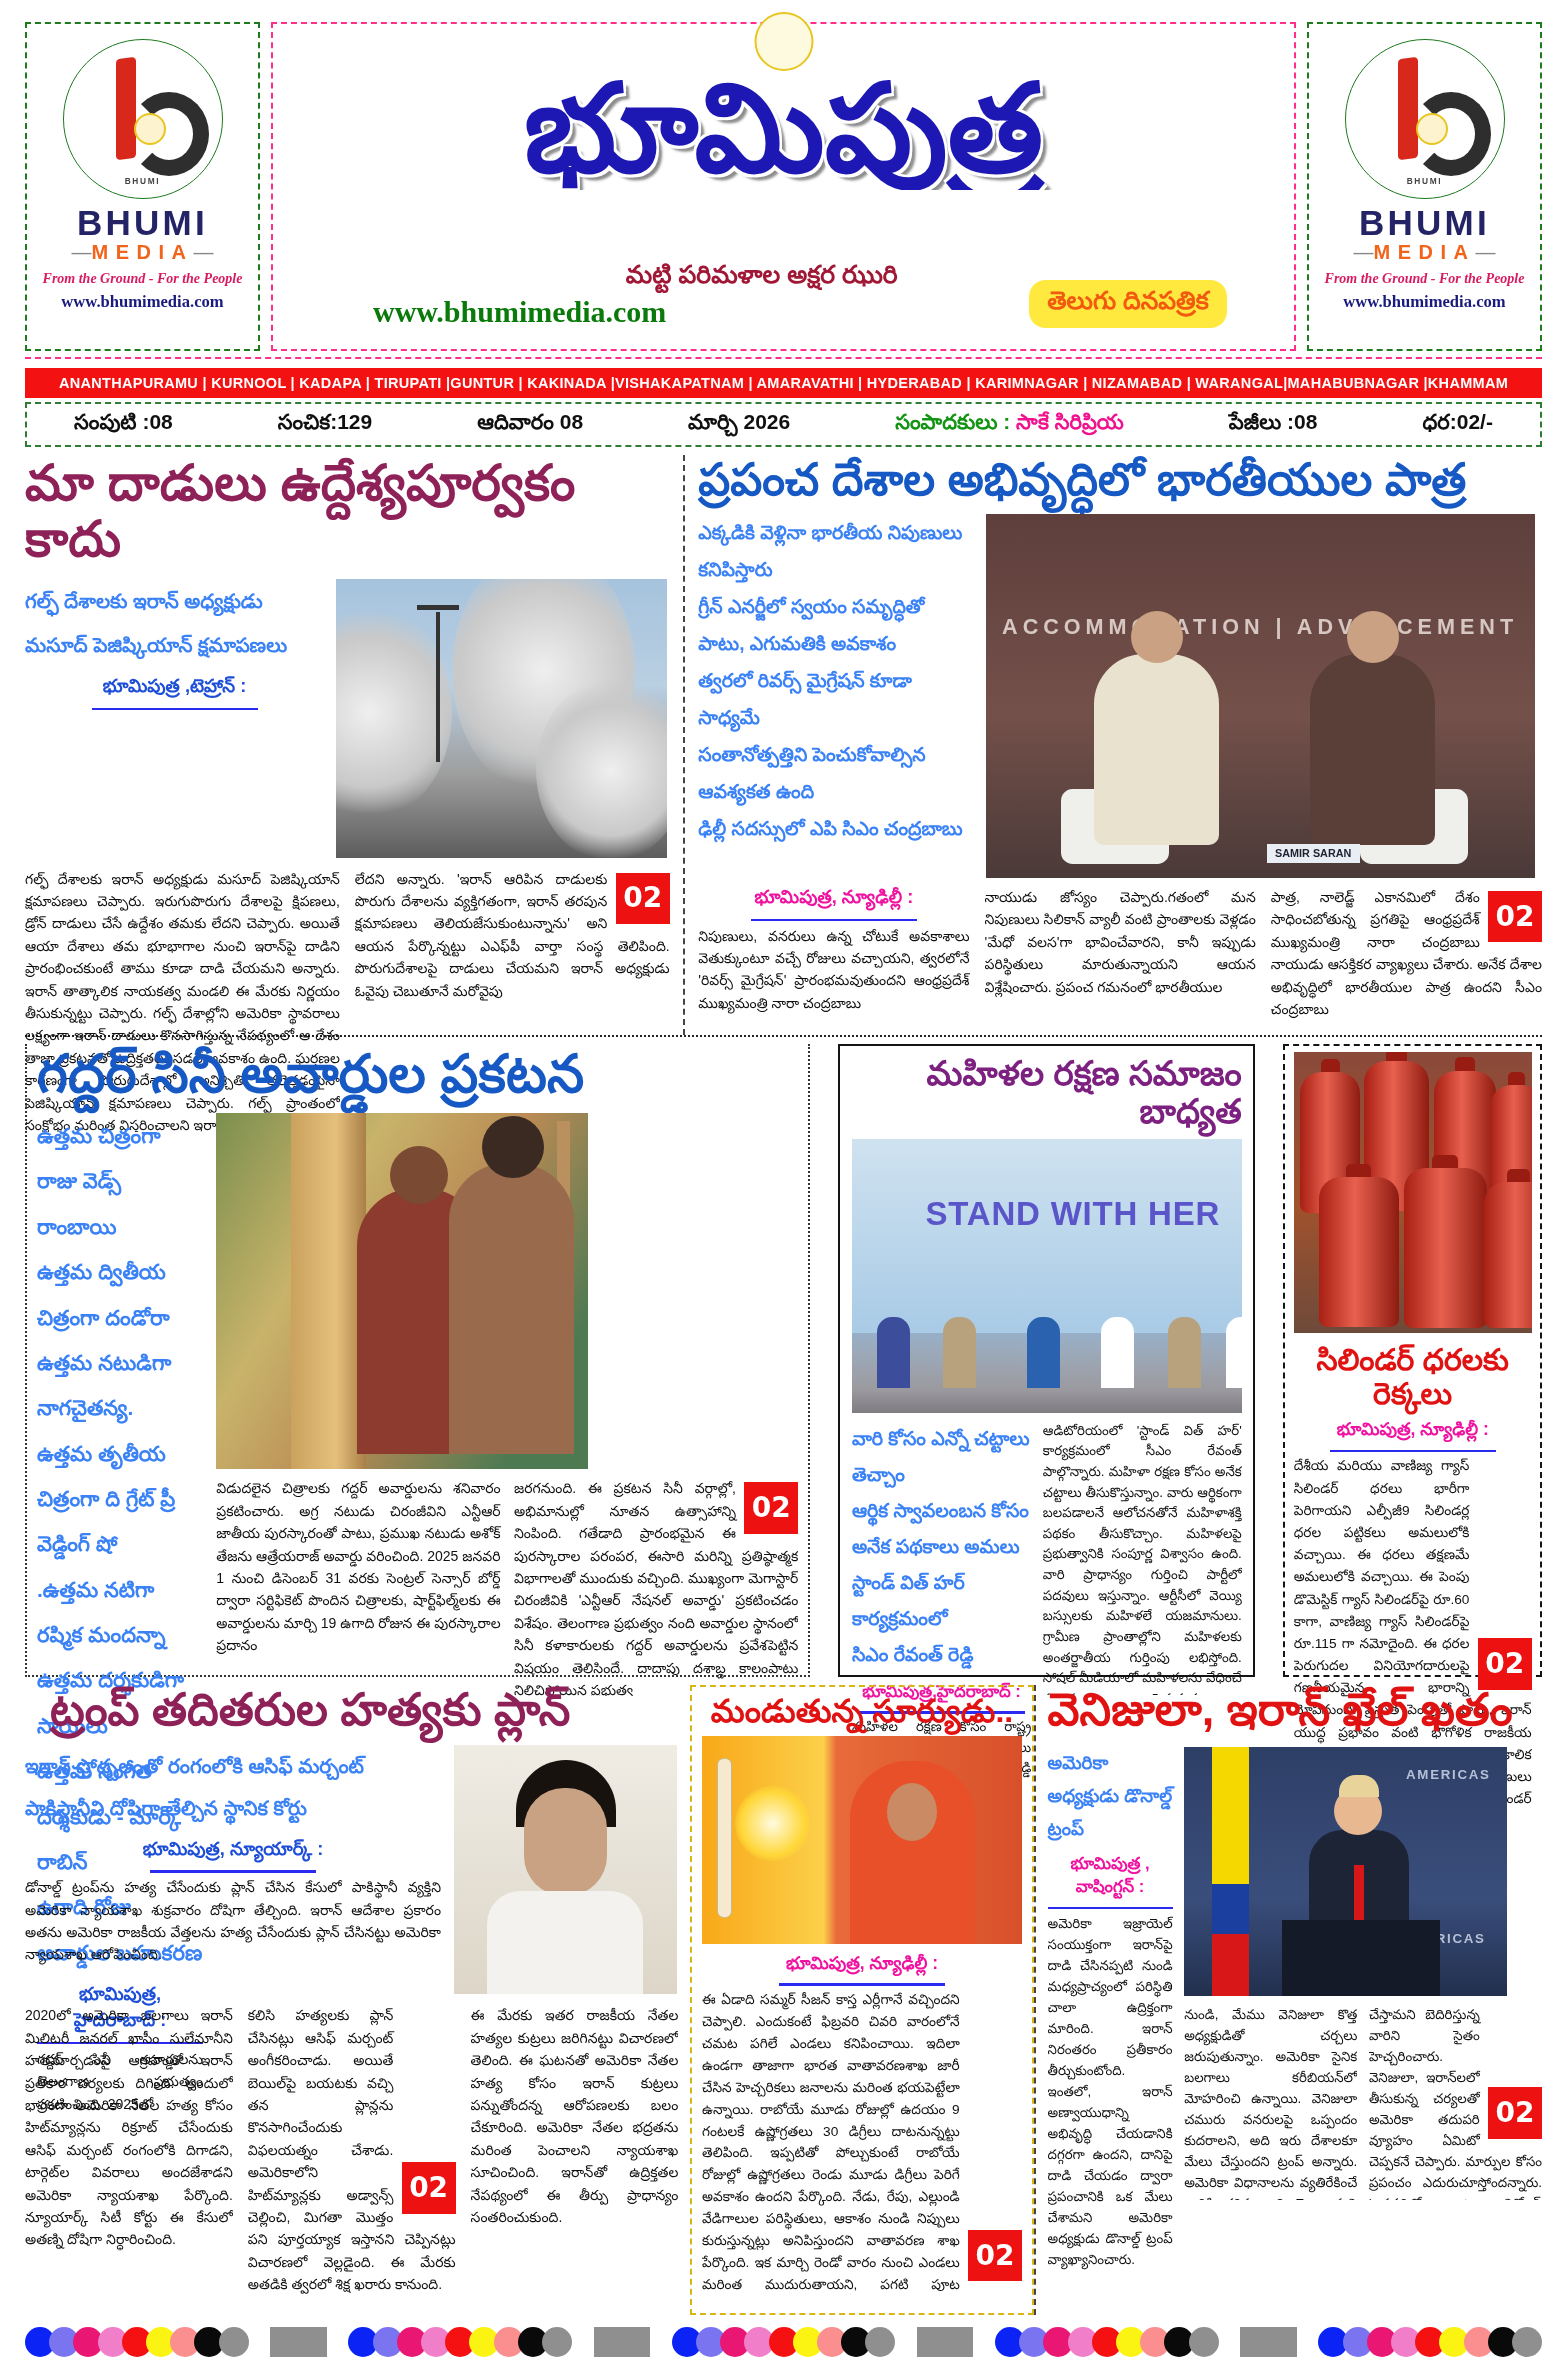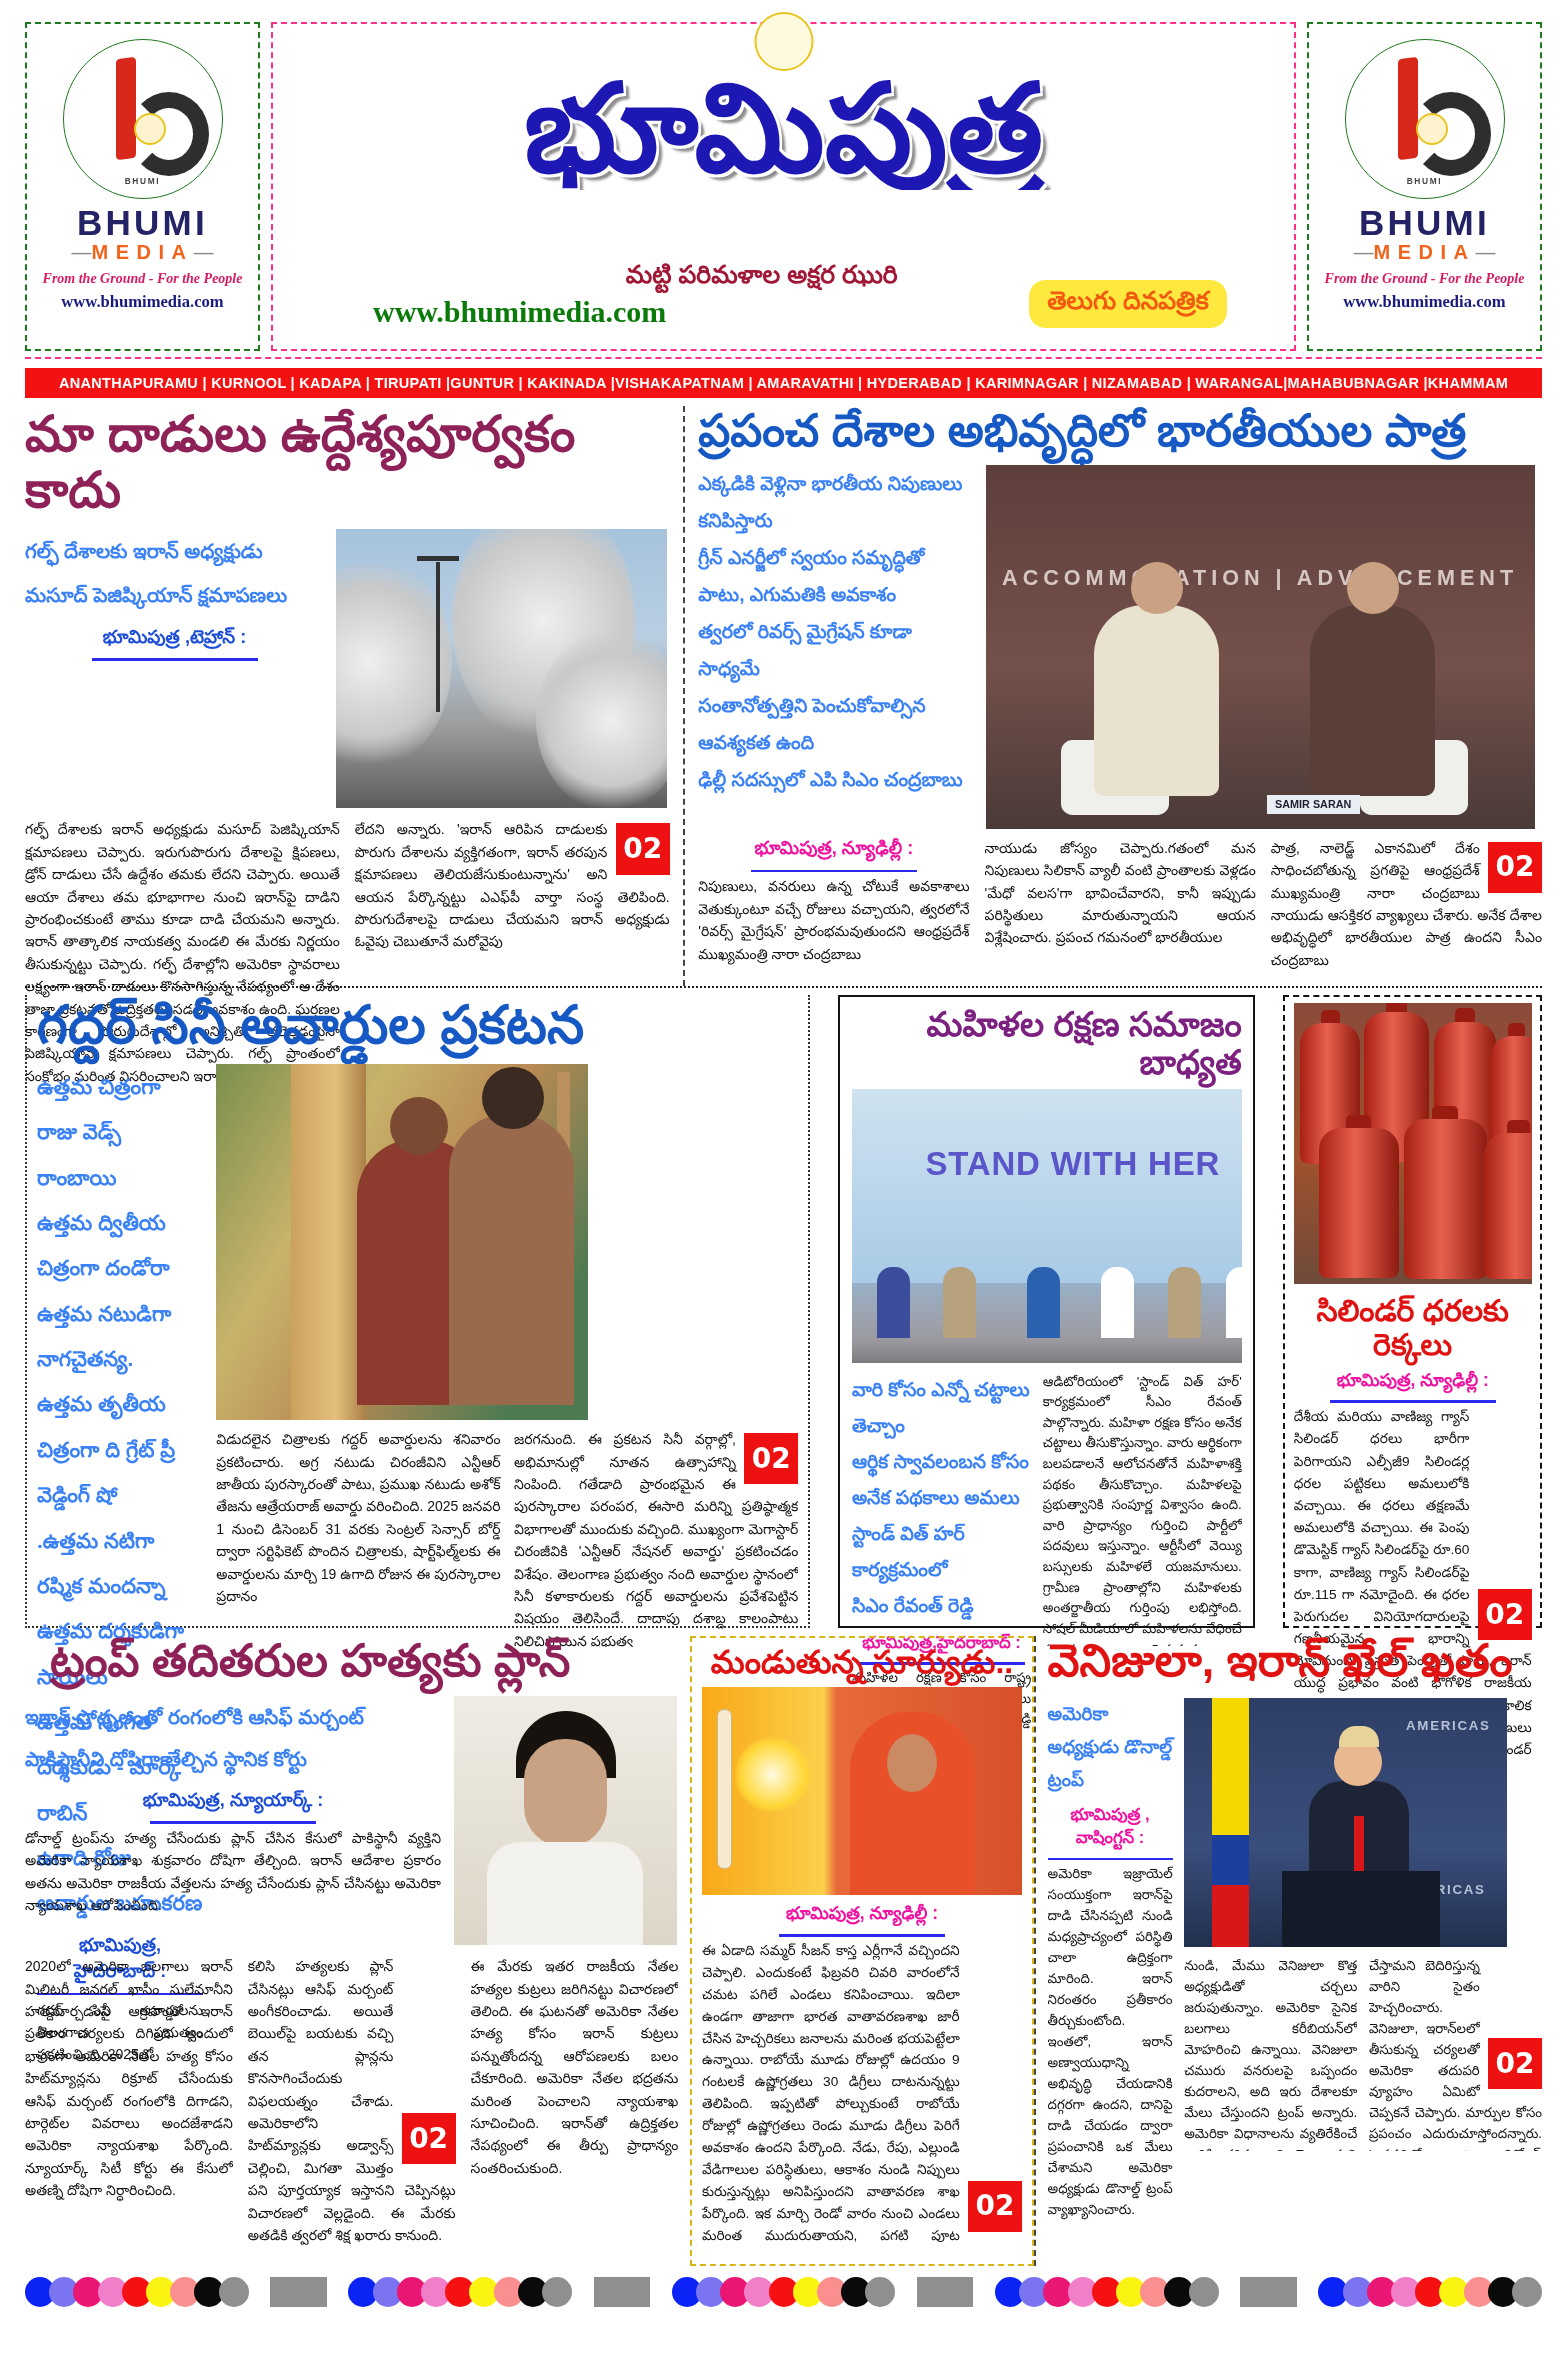--- a/index.html
+++ b/index.html
@@ -238,20 +238,32 @@
         <div class="logo-word2">MEDIA</div>
         <div class="logo-slogan">From the Ground - For the People</div>
         <div class="logo-site">www.bhumimedia.com</div>
       </div>
 
     </div>
   </div>
 
   <div class="cities-bar">ANANTHAPURAMU | KURNOOL |  KADAPA | TIRUPATI |GUNTUR | KAKINADA |VISHAKAPATNAM | AMARAVATHI | HYDERABAD | KARIMNAGAR |  NIZAMABAD | WARANGAL|MAHABUBNAGAR |KHAMMAM</div>
 
+  <div class="issue-bar">
+    <span>సంపుటి :08</span>
+    <span>సంచిక:129</span>
+    <span>ఆదివారం  08</span>
+    <span>మార్చి  2026</span>
+    <span class="issue-editor">
+      <span class="lbl">సంపాదకులు :</span>
+      <span class="nm">సాకే సిరిప్రియ</span>
+    </span>
+    <span>పేజీలు :08</span>
+    <span>ధర:02/-</span>
+  </div>
 
   <div class="band top-band">
 
     <div class="a1">
       <div class="headline">మా దాడులు ఉద్దేశ్యపూర్వకం కాదు</div>
       <div class="a1-row">
         <div class="a1-left">
           <div class="subhead">గల్ఫ్ దేశాలకు ఇరాన్ అధ్యక్షుడు</div>
           <div class="subhead">మసూద్ పెజిష్కియాన్ క్షమాపణలు</div>
           <div class="byline green">భూమిపుత్ర ,టెహ్రాన్ :</div>

